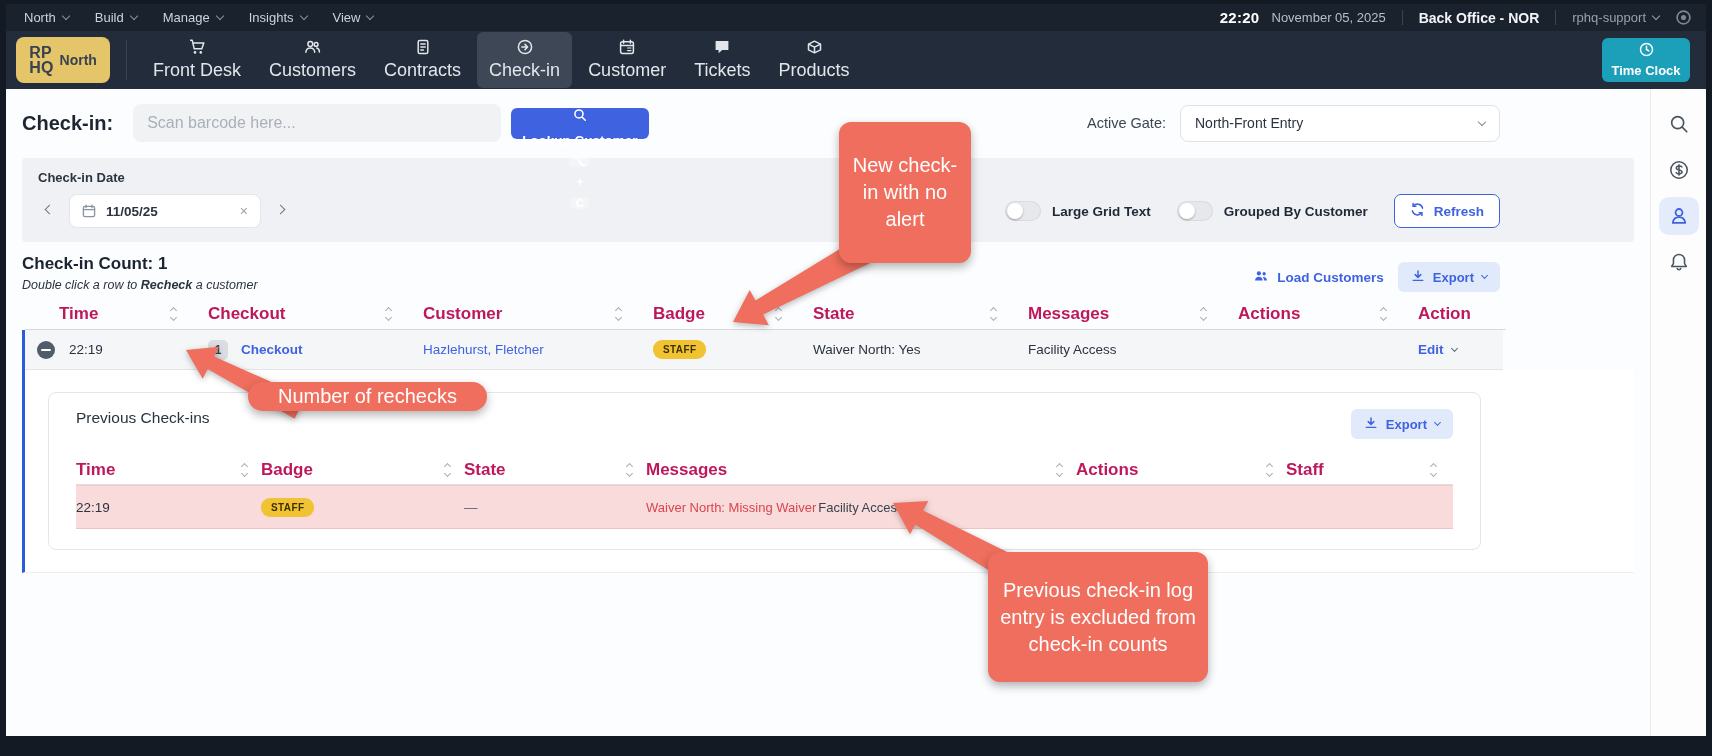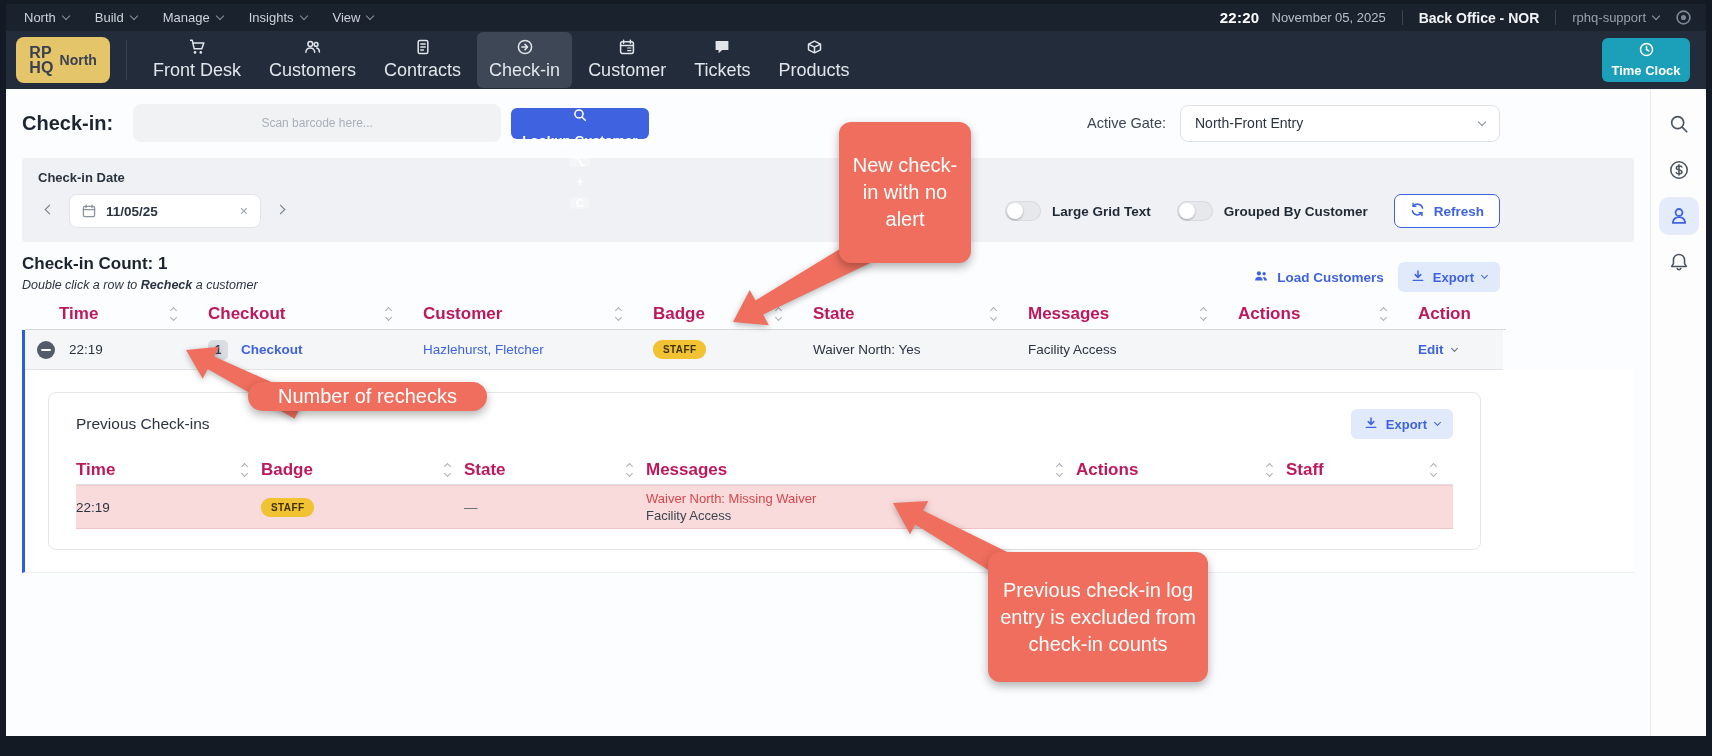--- a/index.html
+++ b/index.html
@@ -35,21 +35,21 @@
   
   .content-row { flex:1; display:flex; min-height:0; }
   .main { flex:1; padding:0 16px; position:relative; }
   .sidebar { flex:0 0 56px; border-left:1px solid #e7e9ed; background:#fdfdfe; display:flex; flex-direction:column; align-items:center; padding-top:16px; gap:8px; }
   .side-btn { width:40px; height:38px; display:flex; align-items:center; justify-content:center; color:#4a545f; border-radius:10px; cursor:pointer; }
   .side-btn.active { background:#e4ebfb; color:var(--accent,#3f63e0); }
 
   
   .checkin-bar { width:1478px; margin-top:13px; display:flex; align-items:center; height:42px; }
   .page-title { font-size:20px; font-weight:700; color:#1d2532; }
-  .barcode-input { margin-left:20px; width:368px; height:38px; background:#f1f2f4; border:none; border-radius:8px; padding:0 14px; font-size:12px; color:#0c4a6e; font-family:"Liberation Sans",sans-serif; outline:none;text-align:center; }
+  .barcode-input { margin-left:20px; width:368px; height:38px; background:#f1f2f4; border:none; border-radius:8px; padding:0 14px; font-size:16px; color:#0c4a6e; font-family:"Liberation Sans",sans-serif; outline:none; }
   .barcode-input::placeholder { color:#a9b0ba; }
   .lookup-btn { margin-left:10px; height:31px; border-radius:6px; background:var(--accent,#3f63e0); color:#fff; display:flex; align-items:center; gap:8px; padding:0 11px; font-size:13.5px; font-weight:700; cursor:pointer;flex-direction:column; }
   .key-badge { background:rgba(255,255,255,.28); border-radius:4px; min-width:19px; height:19px; display:flex; align-items:center; justify-content:center; font-size:11.5px; font-weight:700; padding:0 4px; }
   .lookup-plus { font-size:12px; font-weight:700; }
   .gate-group { margin-left:auto; display:flex; align-items:center; gap:14px; }
   .gate-label { font-size:14.5px; color:#3c4552; }
   .gate-select { width:320px; height:37px; background:#fff; border:1px solid #dfe2e7; border-radius:8px; display:flex; align-items:center; padding:0 14px; font-size:14px; color:#2b3340; cursor:pointer; }
   .gate-select .chev { margin-left:auto; color:#828b96; }
 
   
@@ -99,30 +99,30 @@
   .recheck-badge { width:20px; height:20px; background:#dadde2; border-radius:5px; display:flex; align-items:center; justify-content:center; font-size:12px; font-weight:700; color:#3c4350; margin-right:13px; }
   .link-blue { color:var(--accent,#3f63e0); cursor:pointer; }
   .bold { font-weight:700; }
   .staff-badge { background:var(--badge-yellow,#f1c232); color:#3d3100; font-size:10px; font-weight:800; letter-spacing:.4px; border-radius:9px; padding:4px 10px; }
   .edit-cell { gap:8px; font-weight:700; color:var(--accent,#3f63e0); cursor:pointer; }
   .edit-cell .chev { width:5px; height:5px; color:#5a6b77; }
 
   
   .expanded-body { padding:22px 0 22px; background:#fff; }
   .prev-card { margin:0 153px 0 23px; border:1px solid #e4e6ea; border-radius:8px; background:#fff; padding:16px 27px 20px; }
-  .prev-head { display:flex; align-items:center; }
+  .prev-head { display:flex; }
   .prev-title { font-size:15.5px; color:#2a3340; }
   .prev-head .export-btn { margin-left:auto; }
   .pt-grid { display:grid; grid-template-columns:185px 203px 182px 430px 210px 164px; }
   .prev-header { margin-top:16px; height:30px; border-bottom:1px solid #dcdfe3; align-items:center; }
   .prev-header .th { padding:0 14px 0 0; }
   .prev-header .th:first-child { padding-left:0; }
   .prev-row { background:var(--alert-row-bg,#fadbdc); border-top:1px solid #f5caca; border-bottom:1px solid #f0c3c4; min-height:44px; align-items:center; }
   .prev-row .cell { padding-left:0; }
-  .msg-stack { display:flex; flex-direction:column; gap:2px; padding:5px 0; }
+  .msg-stack { display:flex; gap:2px; padding:5px 0; }
   .msg-alert { color:var(--alert-red,#d6464d); font-size:13px; }
   .msg-normal { color:#3a4350; font-size:13px; }
   .dash { color:#5c6572; }
 
   
   .overlay { position:absolute; inset:0; pointer-events:none; }
   .overlay svg { position:absolute; inset:0; }
   .arrow { fill:var(--callout,#ef6e5d); filter:drop-shadow(0 2px 3px rgba(0,0,0,.28)); }
   .callout { position:absolute; background:var(--callout,#ef6e5d); color:#fff; display:flex; align-items:center; justify-content:center; text-align:center; font-size:20px; line-height:1.35; border-radius:12px; box-shadow:0 4px 10px rgba(0,0,0,.3); padding:8px 10px; }
   .callout-1 { left:839px; top:122px; width:132px; height:141px; }

